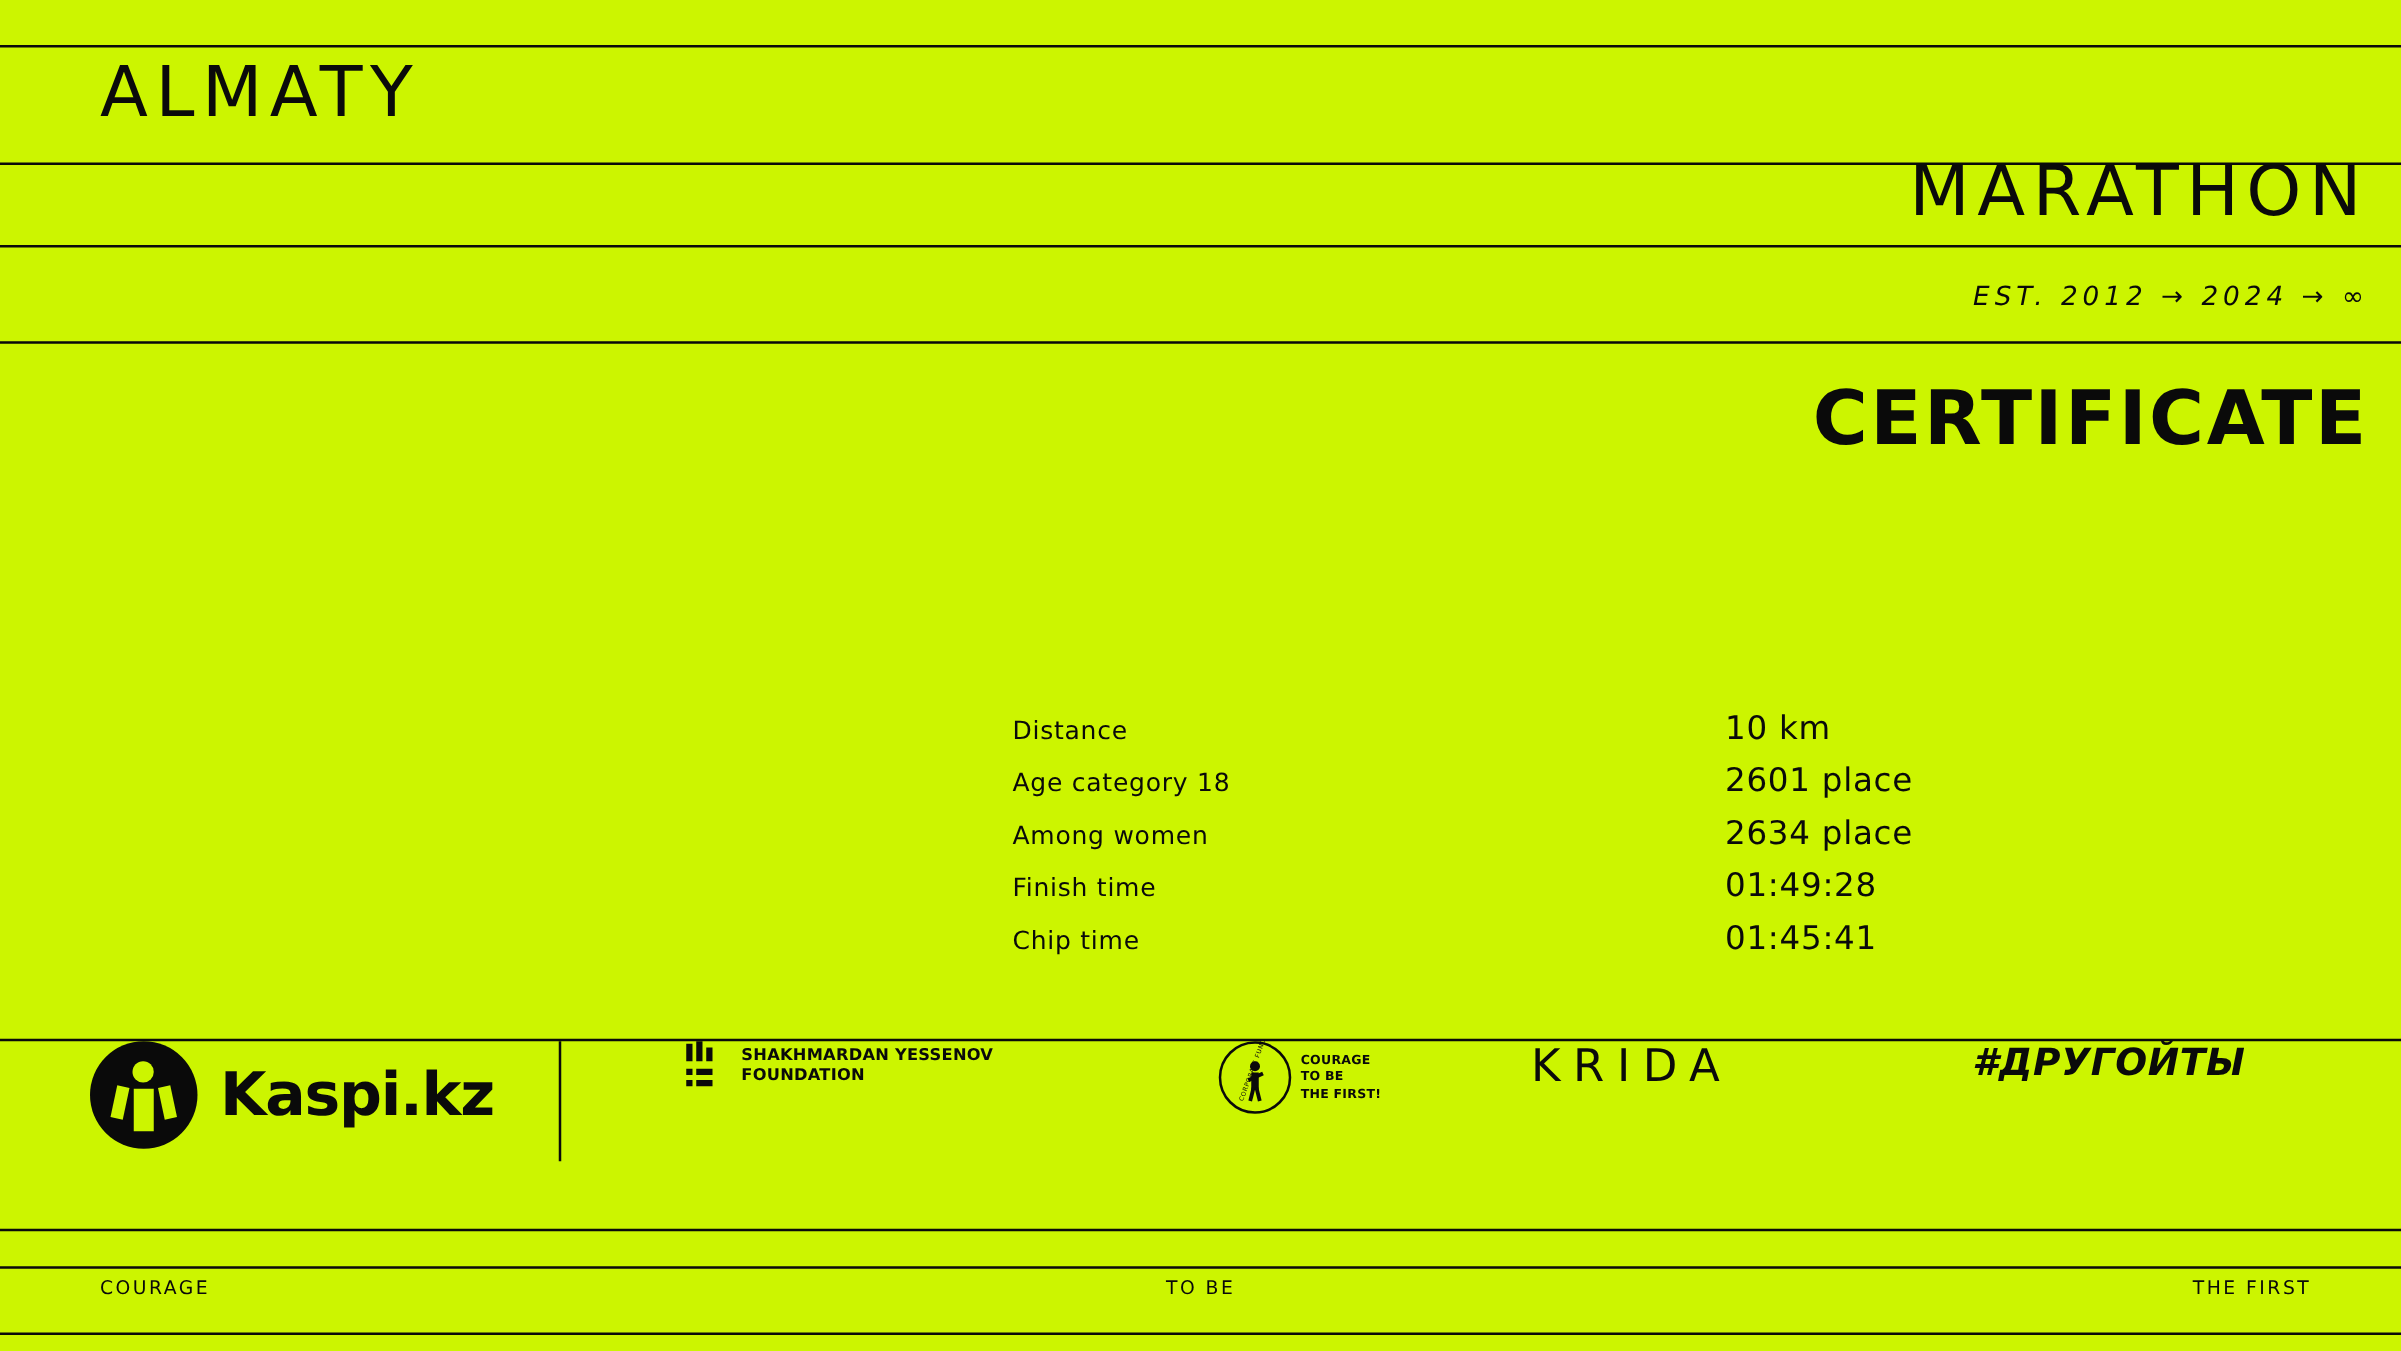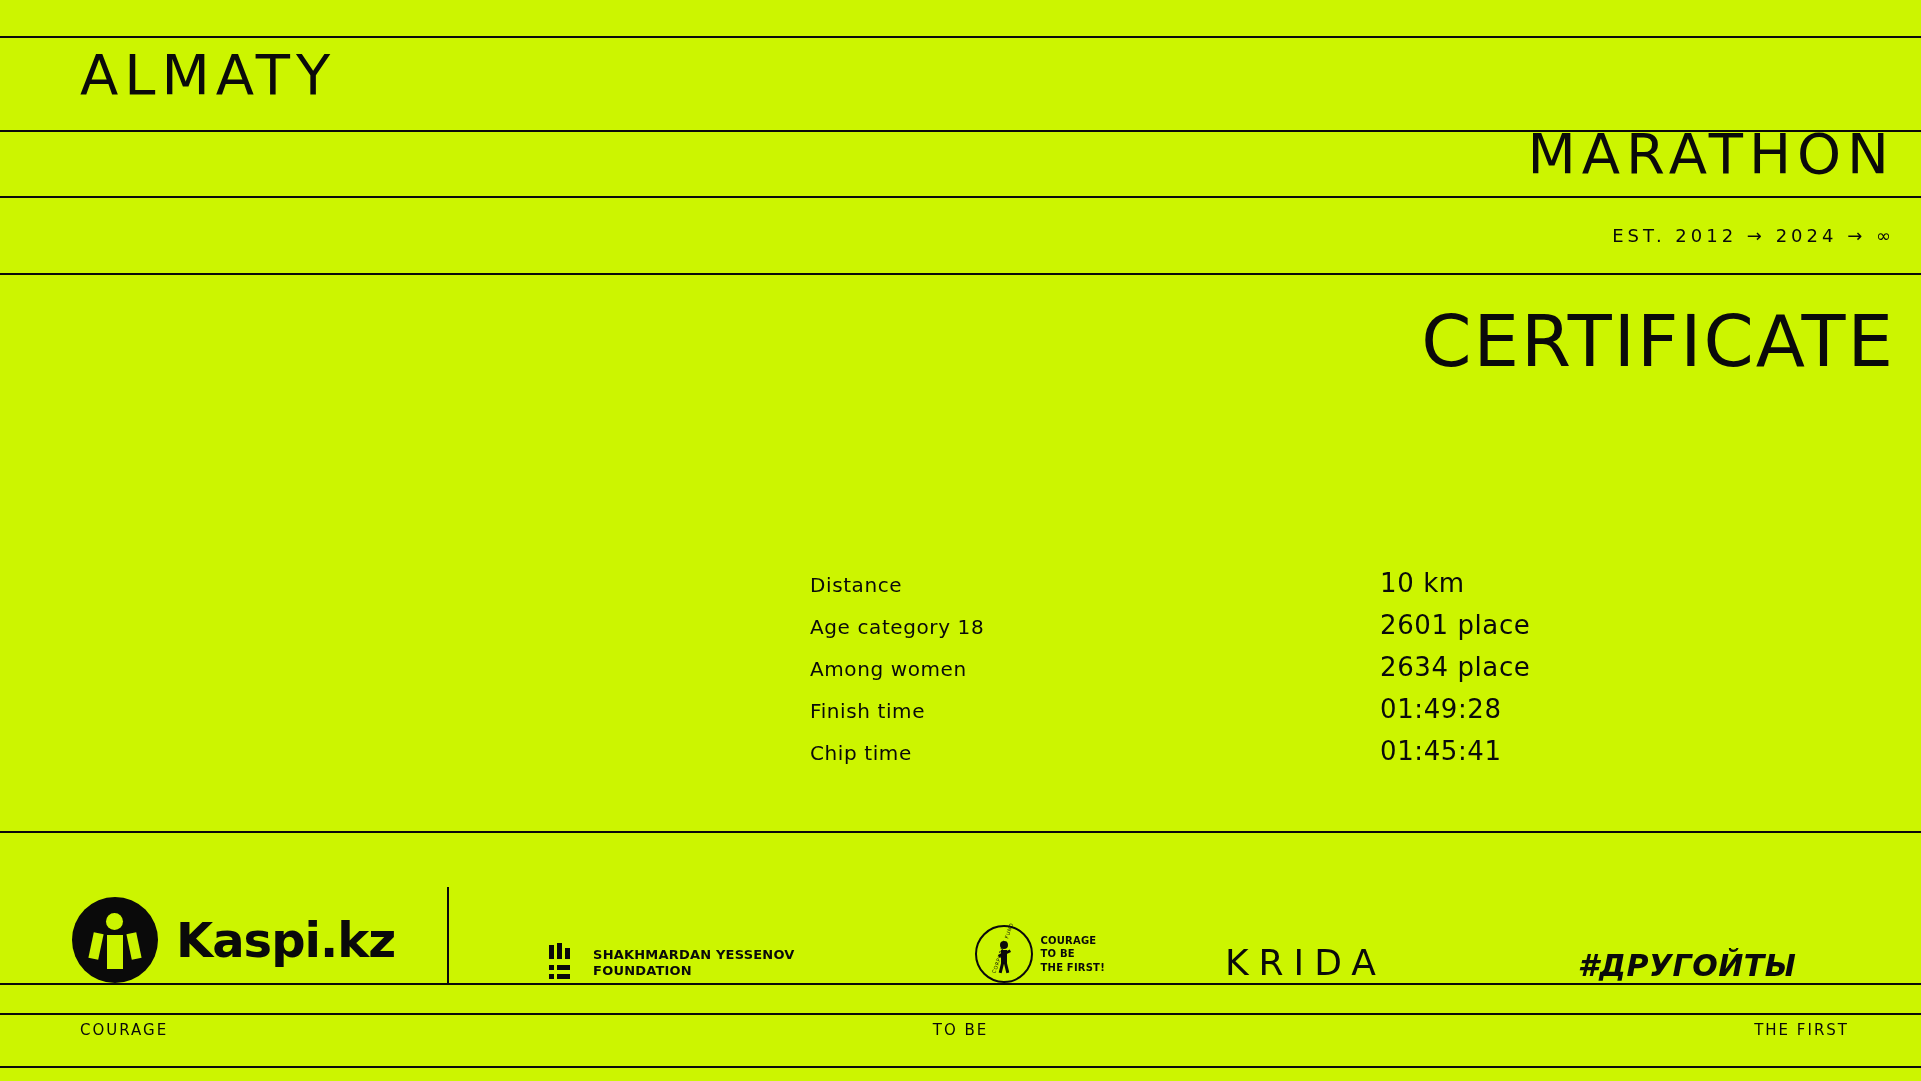--- a/index.html
+++ b/index.html
@@ -57,33 +57,34 @@
     font-size: 56px;
     letter-spacing: 6px;
     font-weight: 400;
     line-height: 1;
     font-family: "DejaVu Sans", sans-serif;
   }
   .brand-est {
     position: absolute;
     top: 225px;
     right: 26px;
-    font-size: 18px;
+    font-size: 21px;
     letter-spacing: 4px;
     font-family: "DejaVu Sans", sans-serif;
+    font-style: italic;
   }
 
   .title-certificate {
     position: absolute;
     top: 305px;
     right: 26px;
-    font-size: 72px;
+    font-size: 60px;
     letter-spacing: 2px;
     line-height: 1;
-    font-weight: 400;
+    font-weight: 700;
     font-family: "DejaVu Sans", sans-serif;
   }
 
   .runner-name {
     position: absolute;
     top: 477px;
     left: 810px;
     font-size: 36px;
     font-weight: bold;
     letter-spacing: 1.5px;
@@ -114,21 +115,21 @@
   }
 
   
   .sponsors {
     position: absolute;
     top: 833px;
     left: 0;
     right: 0;
     height: 150px;
     display: flex;
-    align-items: flex-end;
+    align-items: flex-start;
   }
 
   .kaspi {
     display: flex;
     align-items: center;
     margin-left: 72px;
   }
   .kaspi-mark {
     width: 86px;
     height: 86px;

